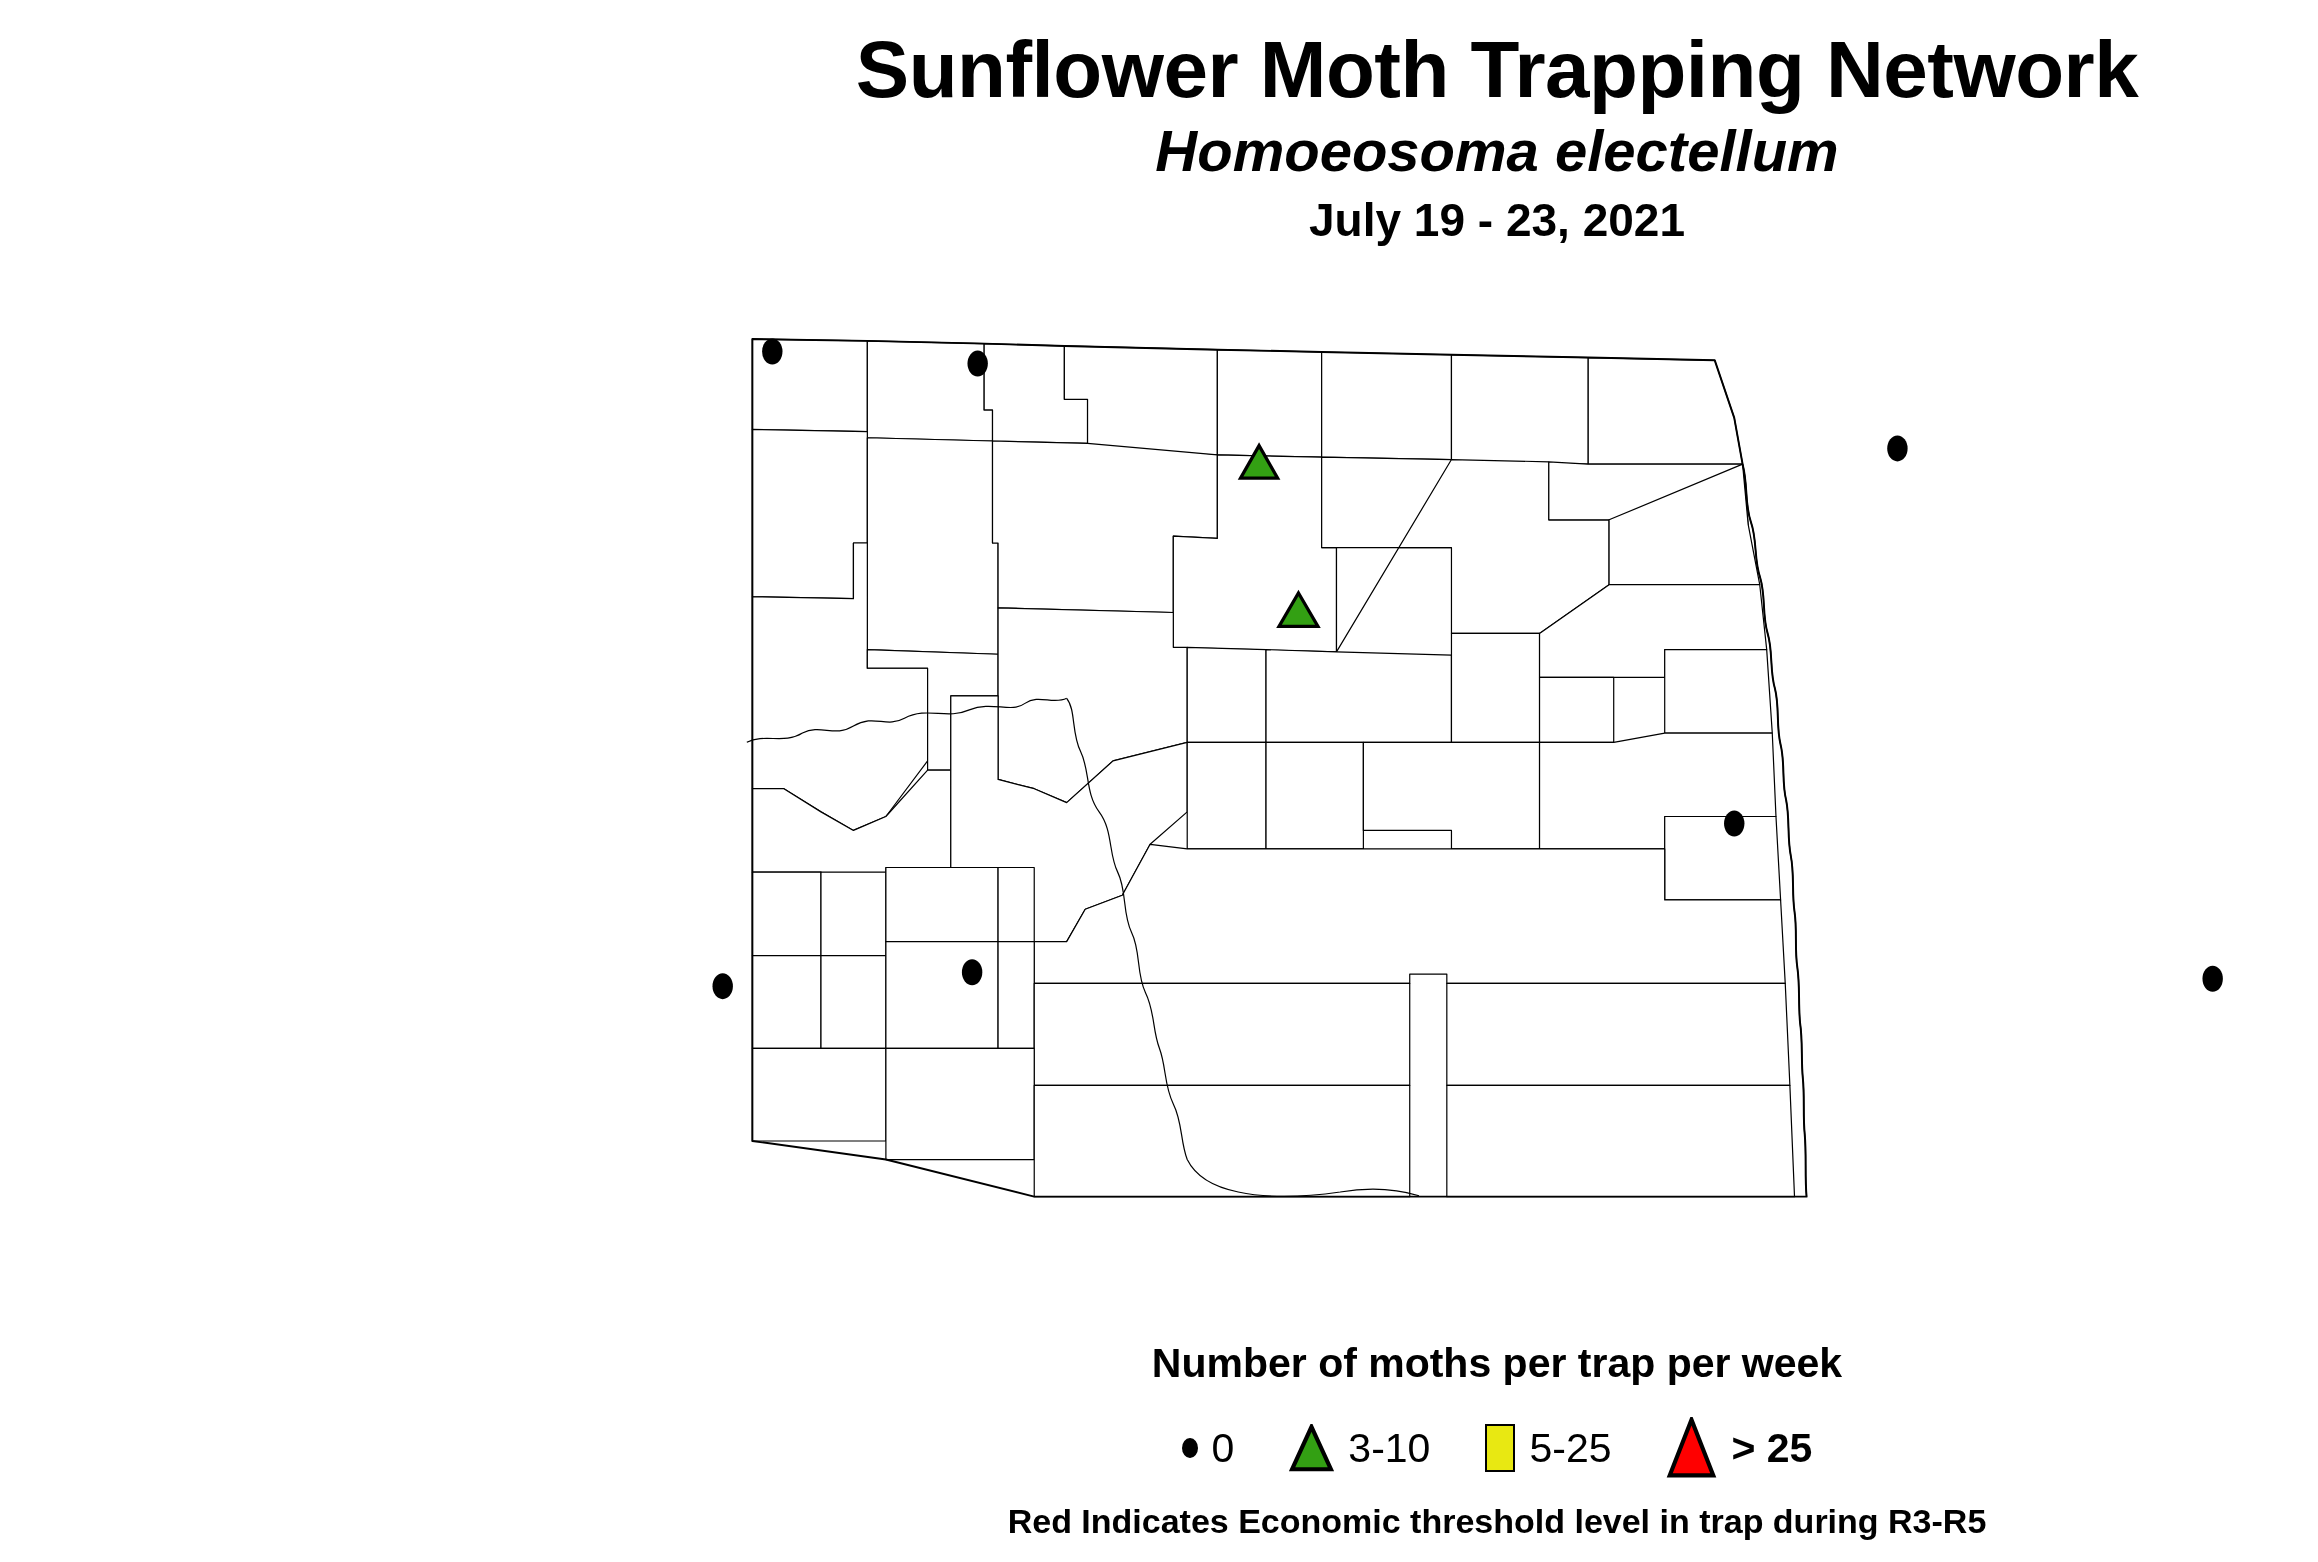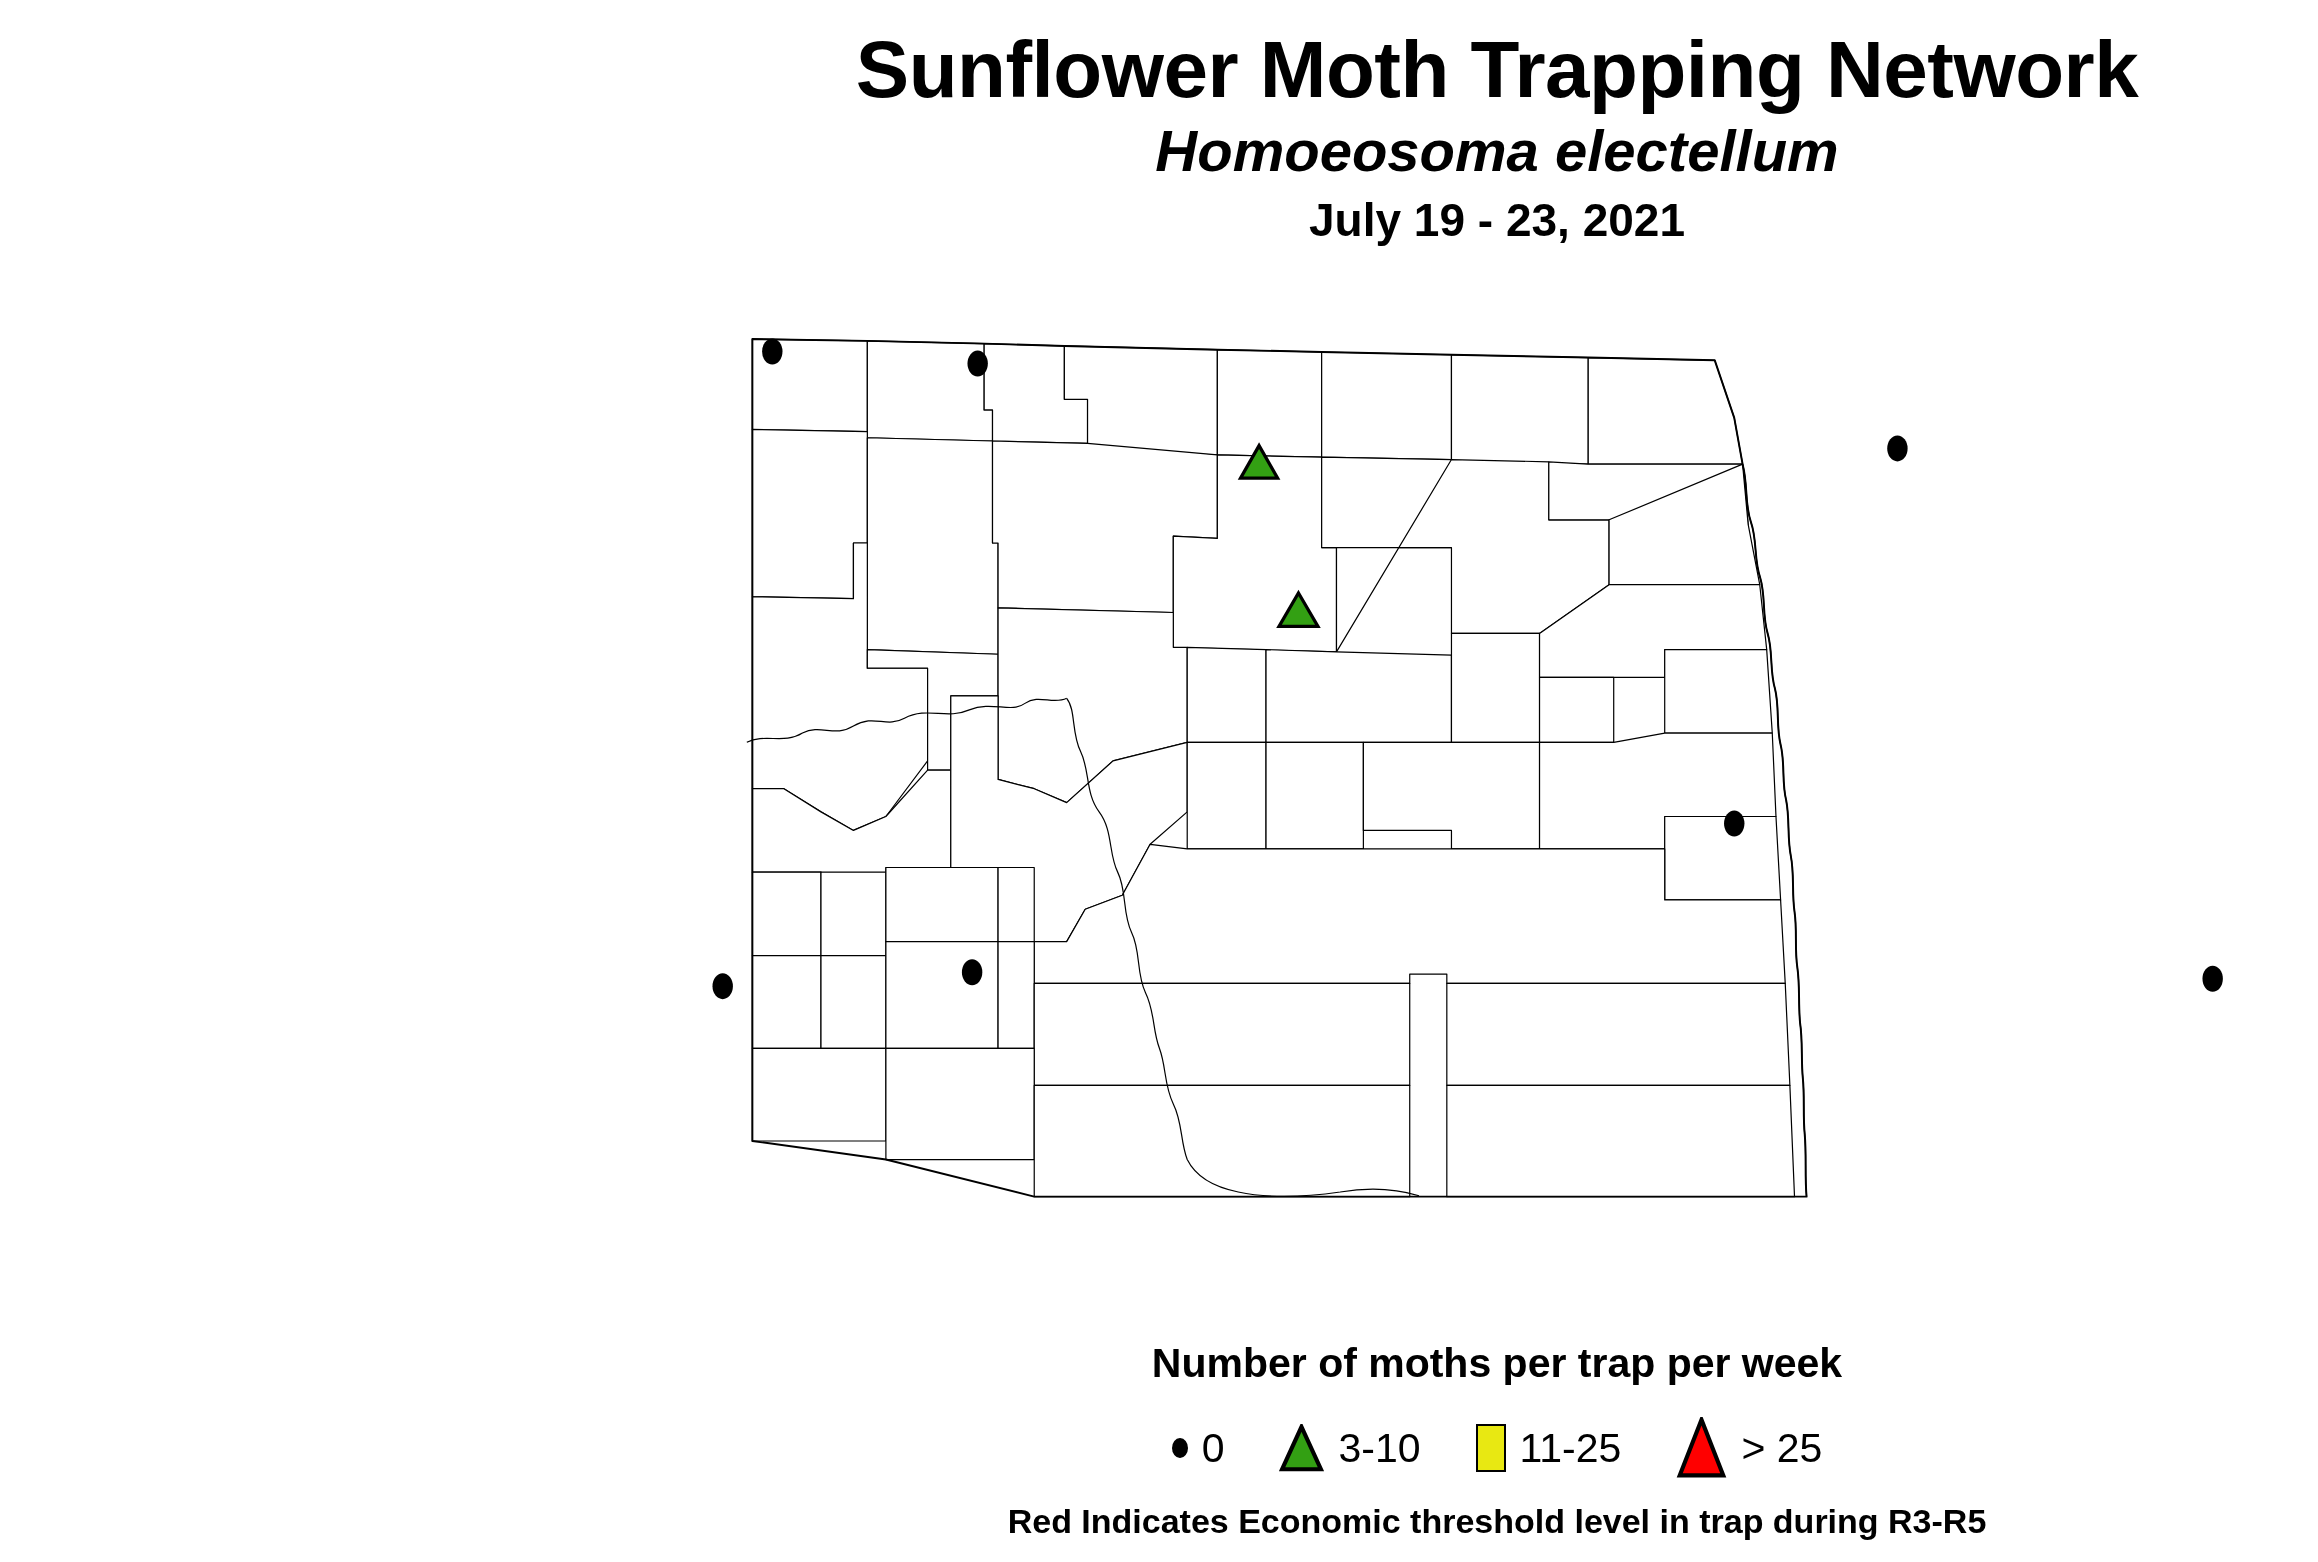--- a/index.html
+++ b/index.html
@@ -42,21 +42,21 @@
   }
   .legend-row{
     position:absolute;left:0;top:1417px;width:2994px;
     display:flex;justify-content:center;align-items:center;gap:0px;
   }
   .legend-item{display:flex;align-items:center;}
   .legend-label{
     font-size:41px;font-weight:normal;color:#000;white-space:nowrap;
     margin-left:14px;margin-right:55px;
   }
-  .legend-item:last-child .legend-label{margin-right:0;}
+  .legend-item:last-child .legend-label{margin-right:0;font-weight:bold;}
   .sym{display:inline-block;flex:0 0 auto;}
   .sym-dot{width:16px;height:20.4px;border-radius:50%;background:#000;}
   .tri-green-svg, .tri-red-svg{display:block;}
   .sym-square{
     width:30px;height:48px;background:#E8E812;border:2.3px solid #000;box-sizing:border-box;
   }
   .footer-note{
     position:absolute;left:0;top:1502px;width:2994px;text-align:center;
     font-size:34px;font-weight:bold;color:#000;white-space:nowrap;
   }
@@ -213,21 +213,21 @@
       <span class="sym">
         <svg class="tri-green-svg" width="45" height="48" viewBox="0 0 96 104">
           <polygon points="48,6 90,98 6,98" fill="#33A013" stroke="#000" stroke-width="9"></polygon>
         </svg>
       </span>
       <span class="legend-label">3-10</span>
     </div>
 
     <div class="legend-item">
       <span class="sym sym-square"></span>
-      <span class="legend-label">11-25</span>
+      <span class="legend-label">5-25</span>
     </div>
 
     <div class="legend-item">
       <span class="sym">
         <svg class="tri-red-svg" width="51" height="62" viewBox="0 0 110 134">
           <polygon points="55,6 102,126 8,126" fill="#FF0000" stroke="#000" stroke-width="9"></polygon>
         </svg>
       </span>
       <span class="legend-label">&gt; 25</span>
     </div>

